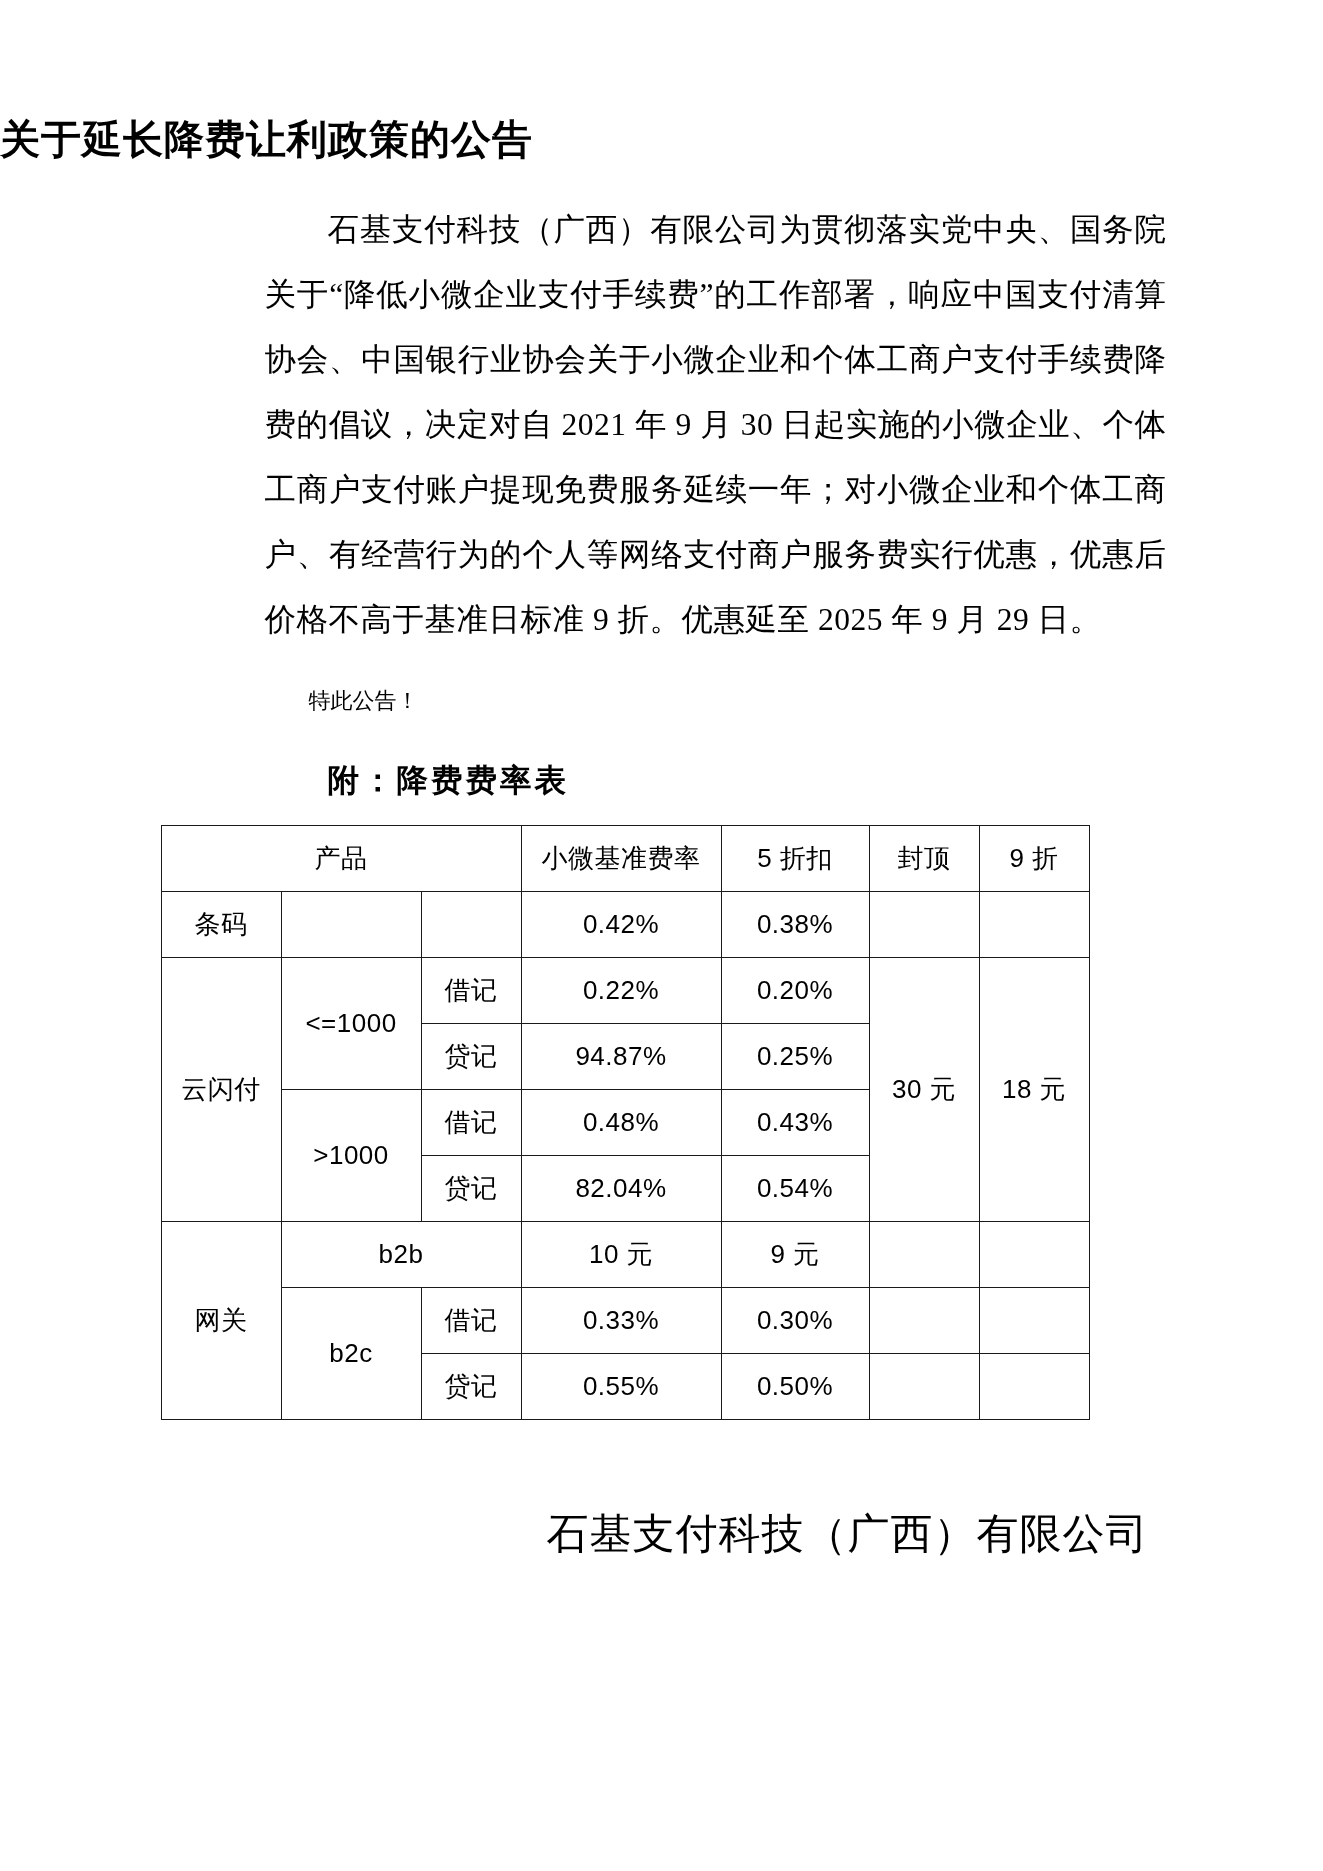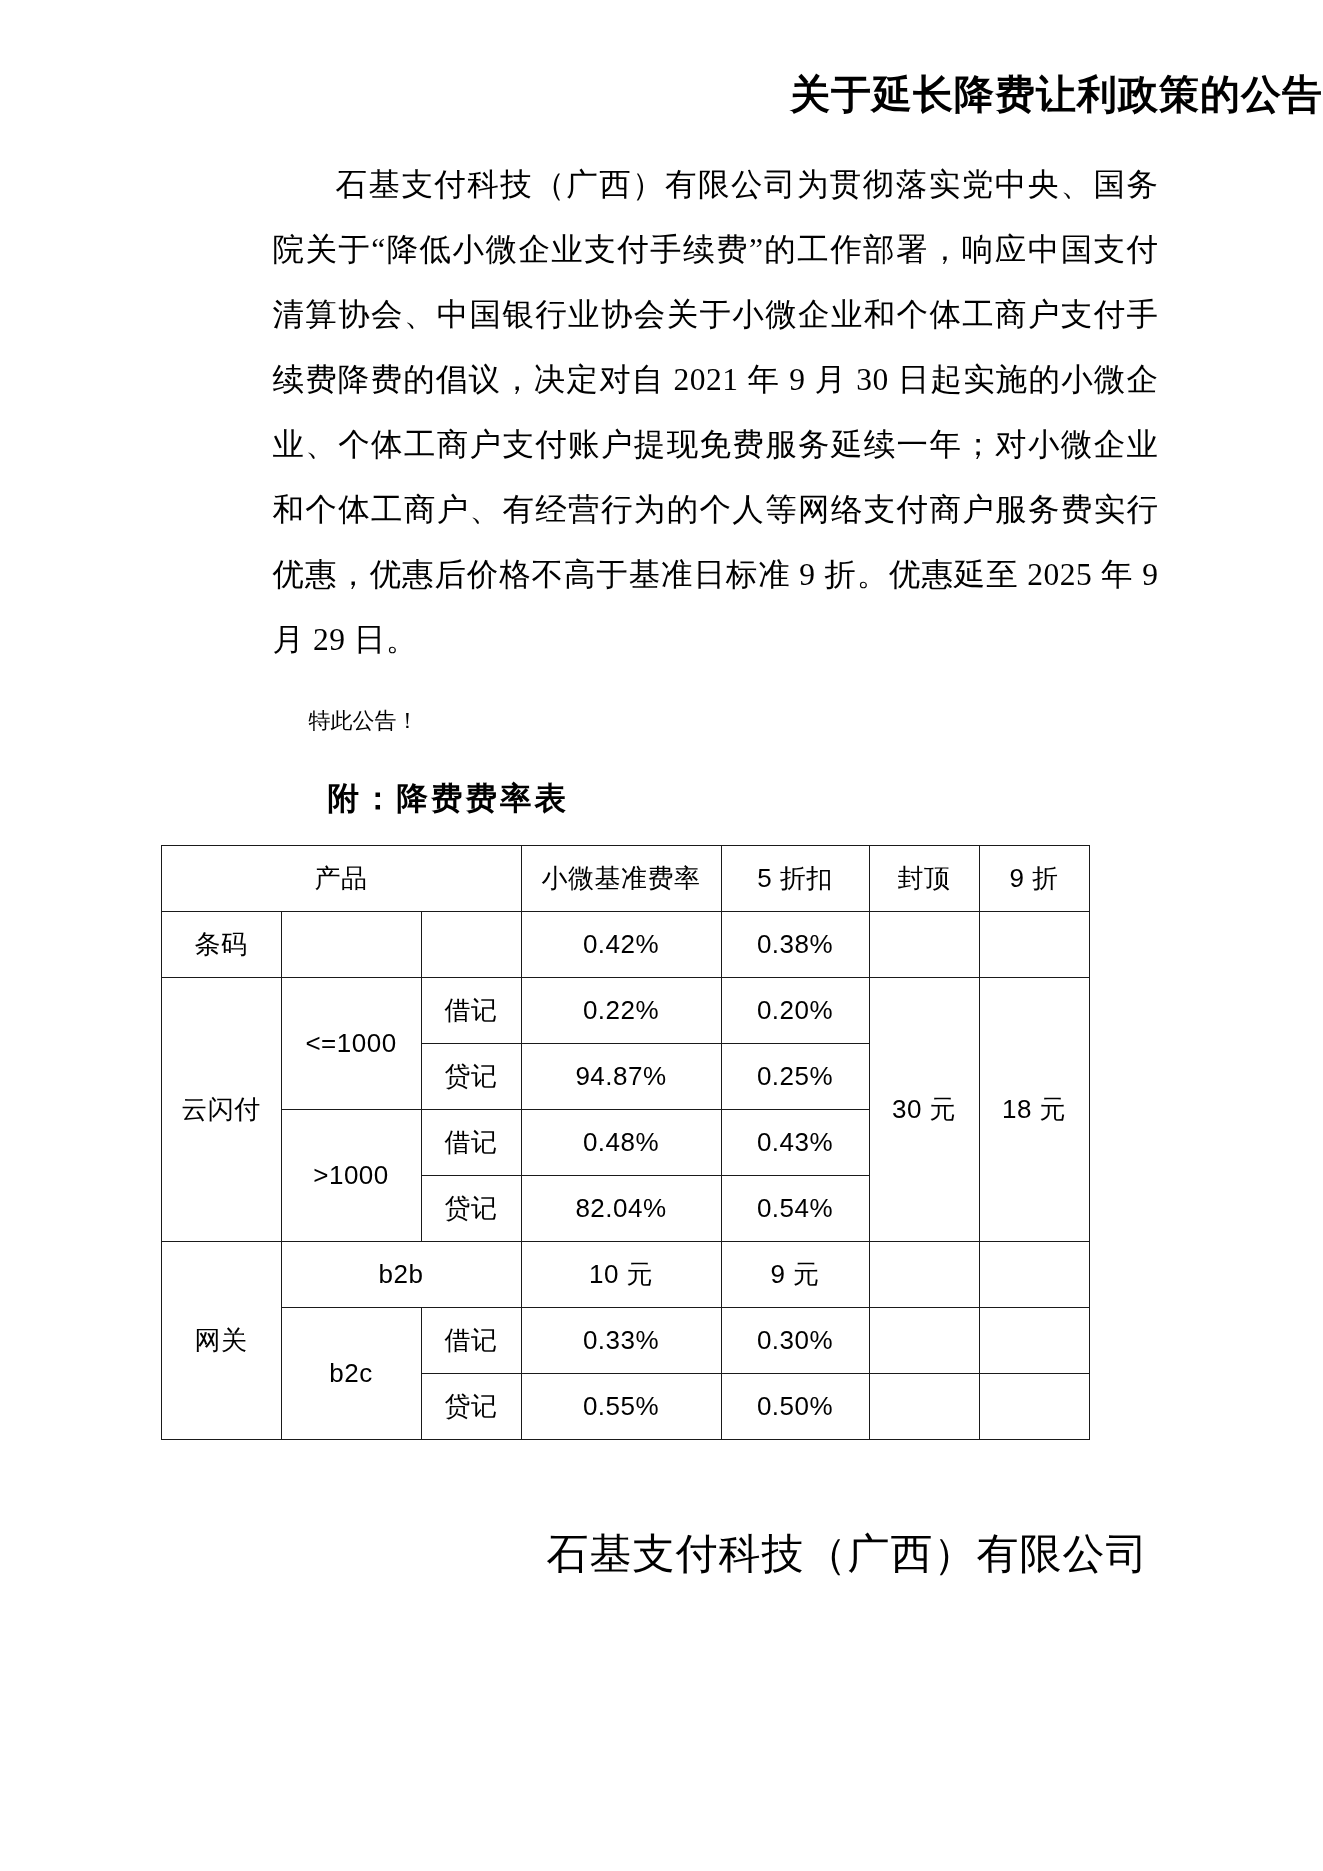--- a/index.html
+++ b/index.html
@@ -18,39 +18,39 @@
   .page {
     width: 1323px;
     height: 1871px;
     box-sizing: border-box;
     padding: 0;
     position: relative;
   }
 
   
   .doc-title {
-    text-align: right;
+    text-align: left;
     font-family: "Liberation Sans", "DejaVu Sans", sans-serif;
     font-weight: bold;
     font-size: 40px;
     letter-spacing: 1px;
     margin: 0;
-    padding-top: 72px;
+    padding-top: 117px;
     line-height: 1.1;
   }
 
   
   .body-wrap {
     margin: 0 auto;
     width: 1010px;
     padding-left: 108px;
     box-sizing: border-box;
   }
   p.para {
-    margin: 8px;
+    margin: 0;
     font-size: 31.5px;
     line-height: 65px;
     text-align: justify;
     text-justify: inter-ideograph;
     text-indent: 2em;
     letter-spacing: 0.5px;
     word-break: break-all;
   }
   p.para.first {
     margin-top: 36px;
@@ -63,21 +63,20 @@
     text-indent: 2em;
   }
   p.attach {
     margin: 0;
     margin-top: 18px;
     font-size: 31.5px;
     line-height: 60px;
     text-indent: 2em;
     font-weight: bold;
     letter-spacing: 3px;
-    font-family: Liberation Mono, monospace;
   }
 
   
   .table-wrap {
     width: 1010px;
     margin: 0 auto;
     padding-left: 0px;
     box-sizing: border-box;
     margin-top: 14px;
   }

